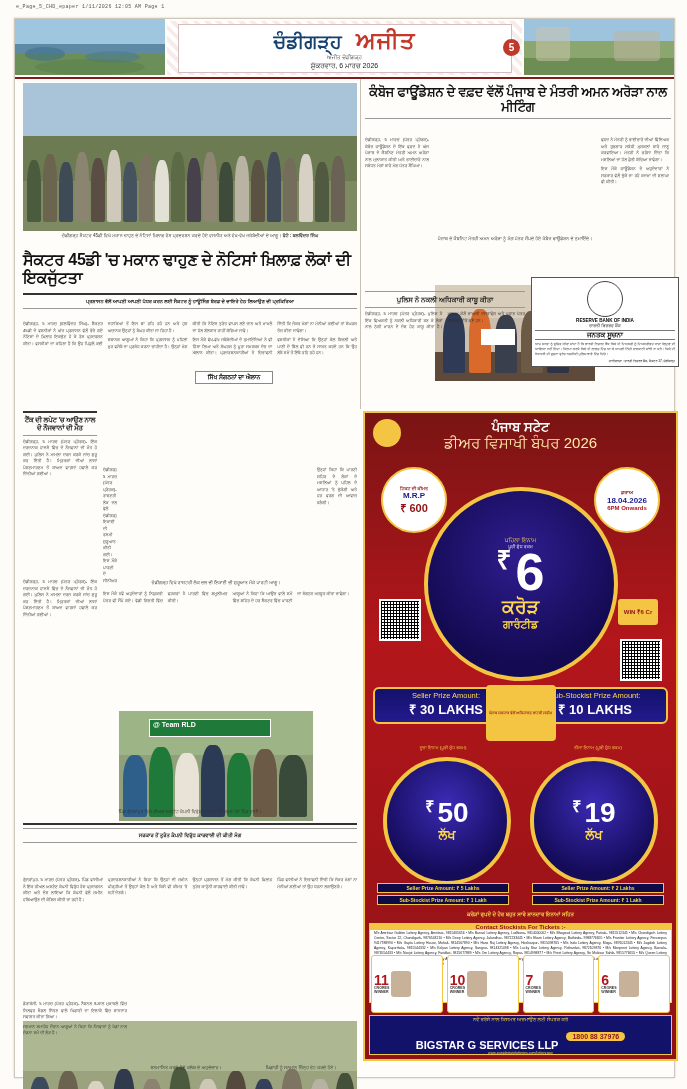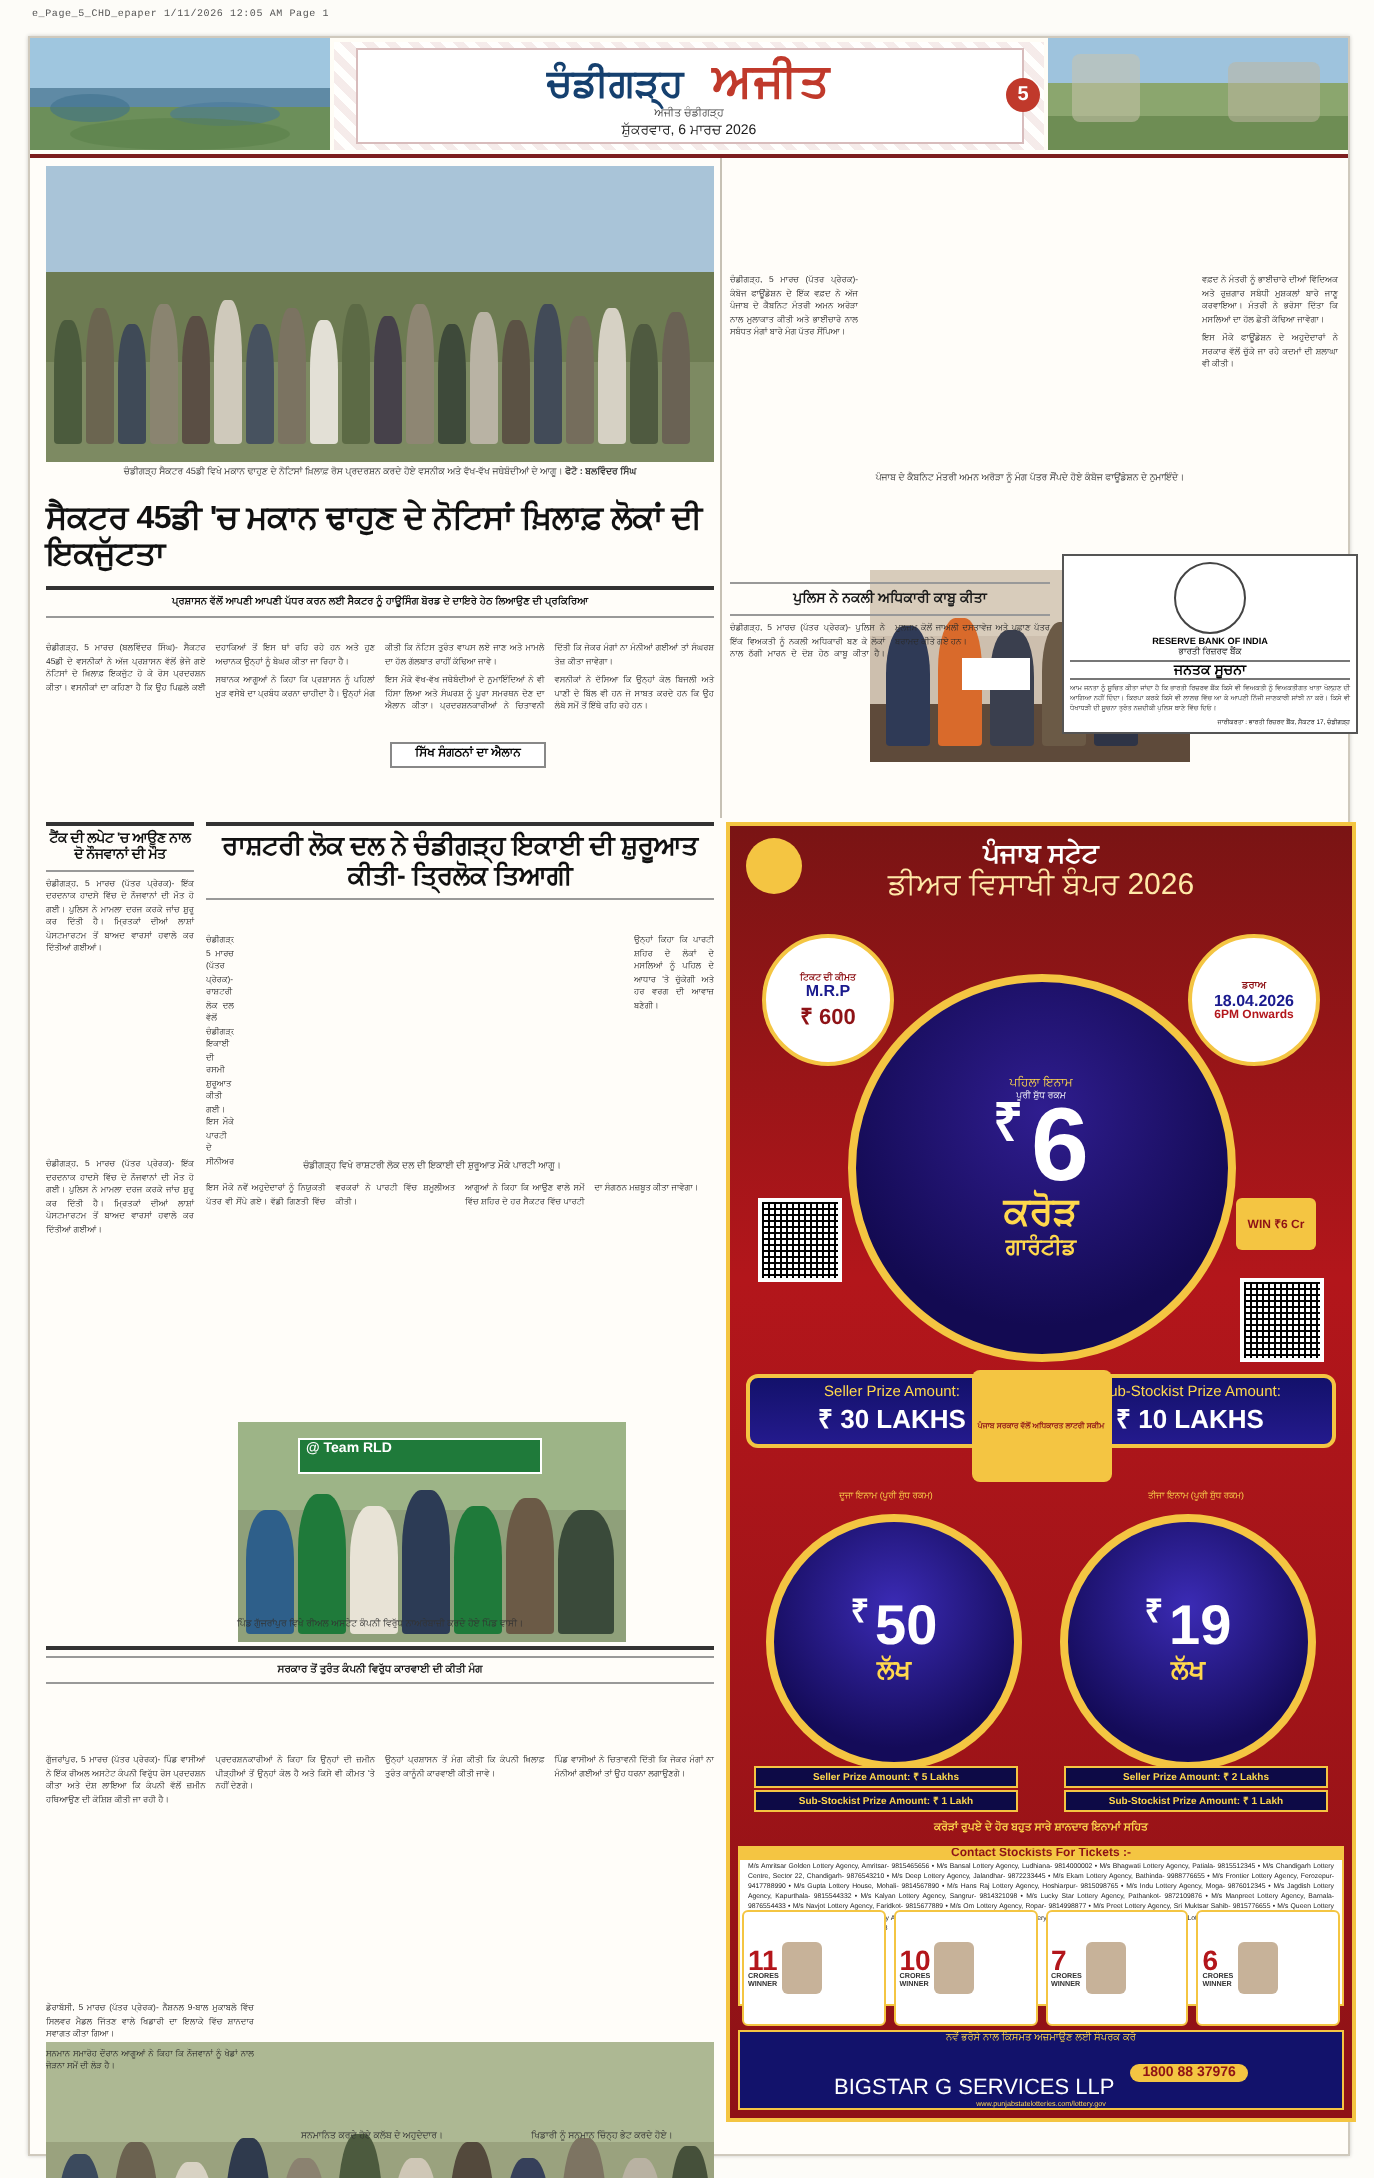--- a/index.html
+++ b/index.html
@@ -117,21 +117,21 @@
   }
   .win .num{font-size:14px;font-weight:bold;color:#b3161b;line-height:1;}
   .win .lbl{font-size:3.6px;font-weight:bold;color:#333;line-height:1.1;}
   .win .av{width:20px;height:26px;border-radius:3px;background:#c7b299;}
   .ad-foot{
     position:absolute;left:4px;right:4px;bottom:4px;height:38px;background:#12126b;
     border:1px solid #f4c542;color:#fff;display:flex;flex-direction:column;
     align-items:center;justify-content:center;
   }
   .ad-foot .l1{font-size:5px;color:#ffd84d;}
-  .ad-foot .l2{font-size:11px;font-weight:normal;margin-top:16px;}
+  .ad-foot .l2{font-size:11px;font-weight:bold;margin-top:16px;}
   .phone{background:#f4c542;color:#8e1216;font-size:7px;font-weight:bold;border-radius:8px;padding:1px 6px;}
   .qr{background:#fff;padding:2px;}
   .qr i{
     display:block;width:100%;height:100%;
     background-image:
       linear-gradient(90deg,#000 1px,transparent 1px),
       linear-gradient(#000 1px,transparent 1px);
     background-size:3px 3px;background-color:#fff;
   }
   .bank-logo{width:34px;height:34px;border-radius:50%;border:1px solid #444;margin:0 auto;}
@@ -214,20 +214,24 @@
         <p>ਚੰਡੀਗੜ੍ਹ, 5 ਮਾਰਚ (ਬਲਵਿੰਦਰ ਸਿੰਘ)- ਸੈਕਟਰ 45ਡੀ ਦੇ ਵਸਨੀਕਾਂ ਨੇ ਅੱਜ ਪ੍ਰਸ਼ਾਸਨ ਵੱਲੋਂ ਭੇਜੇ ਗਏ ਨੋਟਿਸਾਂ ਦੇ ਖ਼ਿਲਾਫ਼ ਇਕਜੁੱਟ ਹੋ ਕੇ ਰੋਸ ਪ੍ਰਦਰਸ਼ਨ ਕੀਤਾ। ਵਸਨੀਕਾਂ ਦਾ ਕਹਿਣਾ ਹੈ ਕਿ ਉਹ ਪਿਛਲੇ ਕਈ ਦਹਾਕਿਆਂ ਤੋਂ ਇਸ ਥਾਂ ਰਹਿ ਰਹੇ ਹਨ ਅਤੇ ਹੁਣ ਅਚਾਨਕ ਉਨ੍ਹਾਂ ਨੂੰ ਬੇਘਰ ਕੀਤਾ ਜਾ ਰਿਹਾ ਹੈ।</p>
         <p>ਸਥਾਨਕ ਆਗੂਆਂ ਨੇ ਕਿਹਾ ਕਿ ਪ੍ਰਸ਼ਾਸਨ ਨੂੰ ਪਹਿਲਾਂ ਮੁੜ ਵਸੇਬੇ ਦਾ ਪ੍ਰਬੰਧ ਕਰਨਾ ਚਾਹੀਦਾ ਹੈ। ਉਨ੍ਹਾਂ ਮੰਗ ਕੀਤੀ ਕਿ ਨੋਟਿਸ ਤੁਰੰਤ ਵਾਪਸ ਲਏ ਜਾਣ ਅਤੇ ਮਾਮਲੇ ਦਾ ਹੱਲ ਗੱਲਬਾਤ ਰਾਹੀਂ ਕੱਢਿਆ ਜਾਵੇ।</p>
         <p>ਇਸ ਮੌਕੇ ਵੱਖ-ਵੱਖ ਜਥੇਬੰਦੀਆਂ ਦੇ ਨੁਮਾਇੰਦਿਆਂ ਨੇ ਵੀ ਹਿੱਸਾ ਲਿਆ ਅਤੇ ਸੰਘਰਸ਼ ਨੂੰ ਪੂਰਾ ਸਮਰਥਨ ਦੇਣ ਦਾ ਐਲਾਨ ਕੀਤਾ। ਪ੍ਰਦਰਸ਼ਨਕਾਰੀਆਂ ਨੇ ਚਿਤਾਵਨੀ ਦਿੱਤੀ ਕਿ ਜੇਕਰ ਮੰਗਾਂ ਨਾ ਮੰਨੀਆਂ ਗਈਆਂ ਤਾਂ ਸੰਘਰਸ਼ ਤੇਜ਼ ਕੀਤਾ ਜਾਵੇਗਾ।</p>
         <p>ਵਸਨੀਕਾਂ ਨੇ ਦੱਸਿਆ ਕਿ ਉਨ੍ਹਾਂ ਕੋਲ ਬਿਜਲੀ ਅਤੇ ਪਾਣੀ ਦੇ ਬਿੱਲ ਵੀ ਹਨ ਜੋ ਸਾਬਤ ਕਰਦੇ ਹਨ ਕਿ ਉਹ ਲੰਬੇ ਸਮੇਂ ਤੋਂ ਇੱਥੇ ਰਹਿ ਰਹੇ ਹਨ।</p>
       </div>
     </div>
     <div class="col" style="left:180px;top:352px;width:72px;border:1px solid #888;padding:2px;background:#fff;">
       <div style="font-size:6px;font-weight:bold;text-align:center;line-height:1.2;">ਸਿੱਖ ਸੰਗਠਨਾਂ ਦਾ ਐਲਾਨ</div>
     </div>
 
+    <div class="col" style="left:350px;top:66px;width:306px;">
+      <div class="hl" style="font-size:13px;text-align:center;">ਕੰਬੋਜ ਫਾਊਂਡੇਸ਼ਨ ਦੇ ਵਫ਼ਦ ਵੱਲੋਂ ਪੰਜਾਬ ਦੇ ਮੰਤਰੀ ਅਮਨ ਅਰੋੜਾ ਨਾਲ ਮੀਟਿੰਗ</div>
+      <div class="rule" style="margin-top:4px;"></div>
+    </div>
 
     <div class="col body-txt" style="left:350px;top:118px;width:64px;height:150px;">
       <p>ਚੰਡੀਗੜ੍ਹ, 5 ਮਾਰਚ (ਪੱਤਰ ਪ੍ਰੇਰਕ)- ਕੰਬੋਜ ਫਾਊਂਡੇਸ਼ਨ ਦੇ ਇੱਕ ਵਫ਼ਦ ਨੇ ਅੱਜ ਪੰਜਾਬ ਦੇ ਕੈਬਨਿਟ ਮੰਤਰੀ ਅਮਨ ਅਰੋੜਾ ਨਾਲ ਮੁਲਾਕਾਤ ਕੀਤੀ ਅਤੇ ਭਾਈਚਾਰੇ ਨਾਲ ਸਬੰਧਤ ਮੰਗਾਂ ਬਾਰੇ ਮੰਗ ਪੱਤਰ ਸੌਂਪਿਆ।</p>
     </div>
 
     <div class="col photo" style="left:420px;top:118px;width:160px;height:96px;background:#cdbfae;">
       <div style="position:absolute;left:0;top:0;right:0;height:34%;background:#d8ccbb;"></div>
       <div style="position:absolute;left:0;bottom:0;right:0;height:30%;background:#5e4a3a;"></div>
       <div class="fig" style="left:8px;bottom:8px;width:22px;height:60px;background:#2f3a56;"></div>
       <div class="fig" style="left:34px;bottom:8px;width:22px;height:64px;background:#d96a2b;border-radius:40% 40% 2px 2px;"></div>
@@ -263,25 +267,20 @@
 
     <div class="col" style="left:8px;top:392px;width:74px;">
       <div class="rule-d"></div>
       <div class="hl" style="font-size:7px;text-align:center;margin-top:3px;">ਟੈਂਕ ਦੀ ਲਪੇਟ 'ਚ ਆਉਣ ਨਾਲ ਦੋ ਨੌਜਵਾਨਾਂ ਦੀ ਮੌਤ</div>
       <div class="rule" style="margin:3px 0;"></div>
       <div class="body-txt">
           <p>ਚੰਡੀਗੜ੍ਹ, 5 ਮਾਰਚ (ਪੱਤਰ ਪ੍ਰੇਰਕ)- ਇੱਕ ਦਰਦਨਾਕ ਹਾਦਸੇ ਵਿੱਚ ਦੋ ਨੌਜਵਾਨਾਂ ਦੀ ਮੌਤ ਹੋ ਗਈ। ਪੁਲਿਸ ਨੇ ਮਾਮਲਾ ਦਰਜ ਕਰਕੇ ਜਾਂਚ ਸ਼ੁਰੂ ਕਰ ਦਿੱਤੀ ਹੈ। ਮ੍ਰਿਤਕਾਂ ਦੀਆਂ ਲਾਸ਼ਾਂ ਪੋਸਟਮਾਰਟਮ ਤੋਂ ਬਾਅਦ ਵਾਰਸਾਂ ਹਵਾਲੇ ਕਰ ਦਿੱਤੀਆਂ ਗਈਆਂ।</p>
         </div>
     </div>
 
-    <div class="col" style="left:88px;top:392px;width:254px;">
-      <div class="rule-d"></div>
-      <div class="hl" style="font-size:13px;text-align:center;margin-top:3px;">ਰਾਸ਼ਟਰੀ ਲੋਕ ਦਲ ਨੇ ਚੰਡੀਗੜ੍ਹ ਇਕਾਈ ਦੀ ਸ਼ੁਰੂਆਤ ਕੀਤੀ- ਤ੍ਰਿਲੋਕ ਤਿਆਗੀ</div>
-      <div class="rule" style="margin-top:4px;"></div>
-    </div>
 
     <div class="col photo" style="left:104px;top:448px;width:194px;height:110px;background:#8fa07a;">
       <div style="position:absolute;left:0;top:0;right:0;height:40%;background:#9db487;"></div>
       <div style="position:absolute;left:30px;top:8px;width:120px;height:16px;background:#1f7a3a;border:1px solid #fff;"></div>
       <div style="position:absolute;left:34px;top:10px;font-size:7px;color:#fff;font-weight:bold;">@ Team RLD</div>
       <div class="fig" style="left:4px;bottom:4px;width:24px;height:62px;background:#2e5f8a;"></div>
       <div class="fig" style="left:30px;bottom:4px;width:24px;height:70px;background:#1f7a3a;"></div>
       <div class="fig" style="left:56px;bottom:4px;width:24px;height:64px;background:#e8e3d6;"></div>
       <div class="fig" style="left:82px;bottom:4px;width:24px;height:72px;background:#2c3b55;"></div>
       <div class="fig" style="left:108px;bottom:4px;width:24px;height:64px;background:#1f7a3a;"></div>

